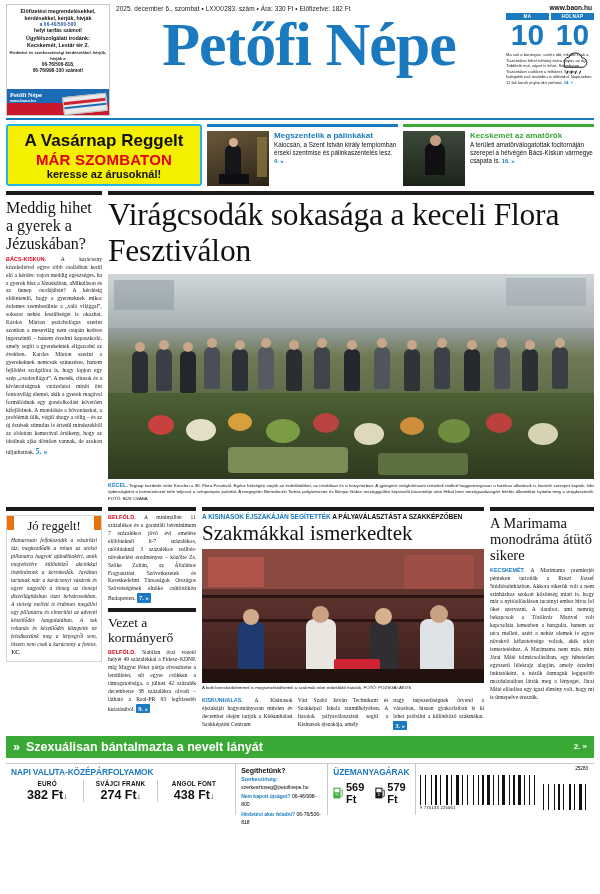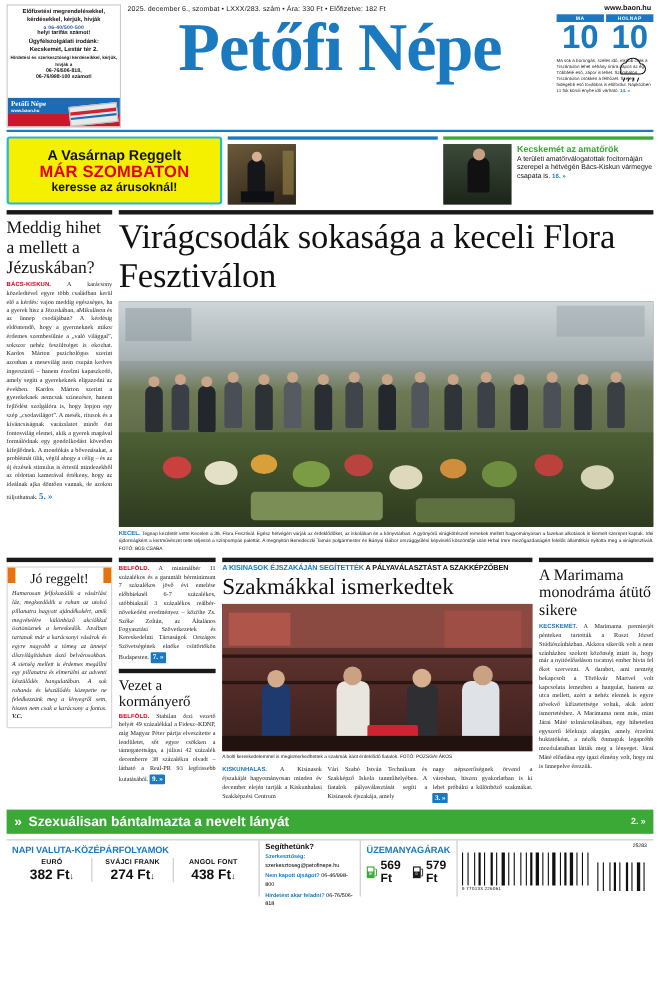--- a/index.html
+++ b/index.html
@@ -66,21 +66,21 @@
   .wtext { font-size: 4.1px; line-height: 1.35; color:#222; margin-top:2px; text-align:left; }
   .wtext .pg { color:#1b7abf; font-weight:bold; }
   .cloud-icon { position:absolute; right:4px; top:46px; width:34px; height:26px; }
 
   
   .promorow { display:flex; gap: 5px; margin-top: 4px; height: 62px; }
   .yellow-ad {
     width: 196px; background: #f5ef00; border: 2px solid #22b6e6; border-radius: 3px;
     display:flex; flex-direction:column; align-items:center; justify-content:center;
   }
-  .ya1 { font-size: 13px; font-weight: bold; color: #111; }
+  .ya1 { font-size: 17px; font-weight: bold; color: #111; }
   .ya2 { font-size: 15px; font-weight: bold; color: #e3001b; letter-spacing:.2px; }
   .ya3 { font-size: 11px; font-weight: bold; color: #111; }
 
   .teaser { flex:1; display:flex; flex-direction:column; }
   .teaser-top { height:3px; }
   .teaser-blue { background:#1b7abf; }
   .teaser-green { background:#3aa935; }
   .teaser-body { display:flex; gap:5px; flex:1; padding-top:4px; }
   .teaser-photo { width: 62px; background:#4a4a4a; position:relative; overflow:hidden; }
   .teaser-txt { flex:1; }
@@ -253,20 +253,27 @@
     <div class="teaser">
       <div class="teaser-top teaser-blue"></div>
       <div class="teaser-body">
         <div class="teaser-photo">
           <div style="position:absolute;inset:0;background:linear-gradient(160deg,#6b5a3a,#2b2218);"></div>
           <div style="position:absolute;left:18px;top:14px;width:16px;height:34px;background:#15161a;border-radius:6px 6px 0 0;"></div>
           <div style="position:absolute;left:22px;top:7px;width:9px;height:9px;border-radius:50%;background:#d5b191;"></div>
           <div style="position:absolute;left:12px;bottom:2px;width:30px;height:10px;background:#0e0f12;"></div>
           <div style="position:absolute;right:2px;top:6px;width:10px;height:40px;background:#8d7a43;opacity:.7;"></div>
         </div>
+        <div class="teaser-txt">
+          <div class="teaser-h th-blue">Megszentelik a pálinkákat</div>
+          <div class="teaser-p">
+            <span>Kalocsán, a Szent István király templomban érseki szentmise és pálinkaszentelés lesz.</span>
+            <span class="pgref">4. »</span>
+          </div>
+        </div>
       </div>
     </div>
 
     <div class="teaser">
       <div class="teaser-top teaser-green"></div>
       <div class="teaser-body">
         <div class="teaser-photo">
           <div style="position:absolute;inset:0;background:linear-gradient(180deg,#3c4a3a,#1b2418);"></div>
           <div style="position:absolute;left:22px;top:12px;width:20px;height:32px;background:#111;border-radius:7px 7px 2px 2px;"></div>
           <div style="position:absolute;left:27px;top:4px;width:11px;height:11px;border-radius:50%;background:#c6a083;"></div>
@@ -279,21 +286,21 @@
           </div>
         </div>
       </div>
     </div>
   </div>
 
   <div class="maingrid">
 
     <div class="colA">
       <div class="topbar-black"></div>
-      <div class="artA-h">Meddig hihet a mellett a Jézuskában?</div>
+      <div class="artA-h">Meddig hihet a gyerek a Jézuskában?</div>
       <div class="bodytxt">
         <span class="loc">BÁCS-KISKUN.</span>
         <span>A karácsony közeledtével egyre több családban kerül elő a kérdés: vajon meddig egészséges, ha a gyerek hisz a Jézuskában, aMikuláson és az ünnep csodájában? A kérdésig eldöntendő, hogy a gyermeknek mikor érdemes szembesülnie a „való világgal”, sokszor nehéz feszültséget is okozhat. Kardos Márton pszichológus szerint azonban a mesevilág nem csupán kedves ingerszintű – hanem érzelmi kapaszkodó, amely segíti a gyerekeknek eligazodni az években. Kardos Márton szerint a gyerekeknek nemcsak színezésre, hanem fejlődést szolgálóra is, hogy lopjon egy szép „csodavilágot”. A mesék, rítusok és a kíváncsiságnak varázslatot minőt önt fontosvilág elemei, akik a gyerek magával formálódnak egy gondolkodást követően kifejlődnek. A mondókás a bővonásakat, a problémát ülik, végül ahogy a célig – és az új érzések stimulus is értesül mindezekből az oldottan kamerával értékeny, hogy az ideálnak ajka döntően vannak, de azokon túljuthatnak.</span>
         <span class="pagebadge-plain">5. »</span>
       </div>
     </div>
 
     <div class="colB">
       <div class="topbar-black"></div>
       <div class="main-head">Virágcsodák sokasága a keceli Flora Fesztiválon</div>

